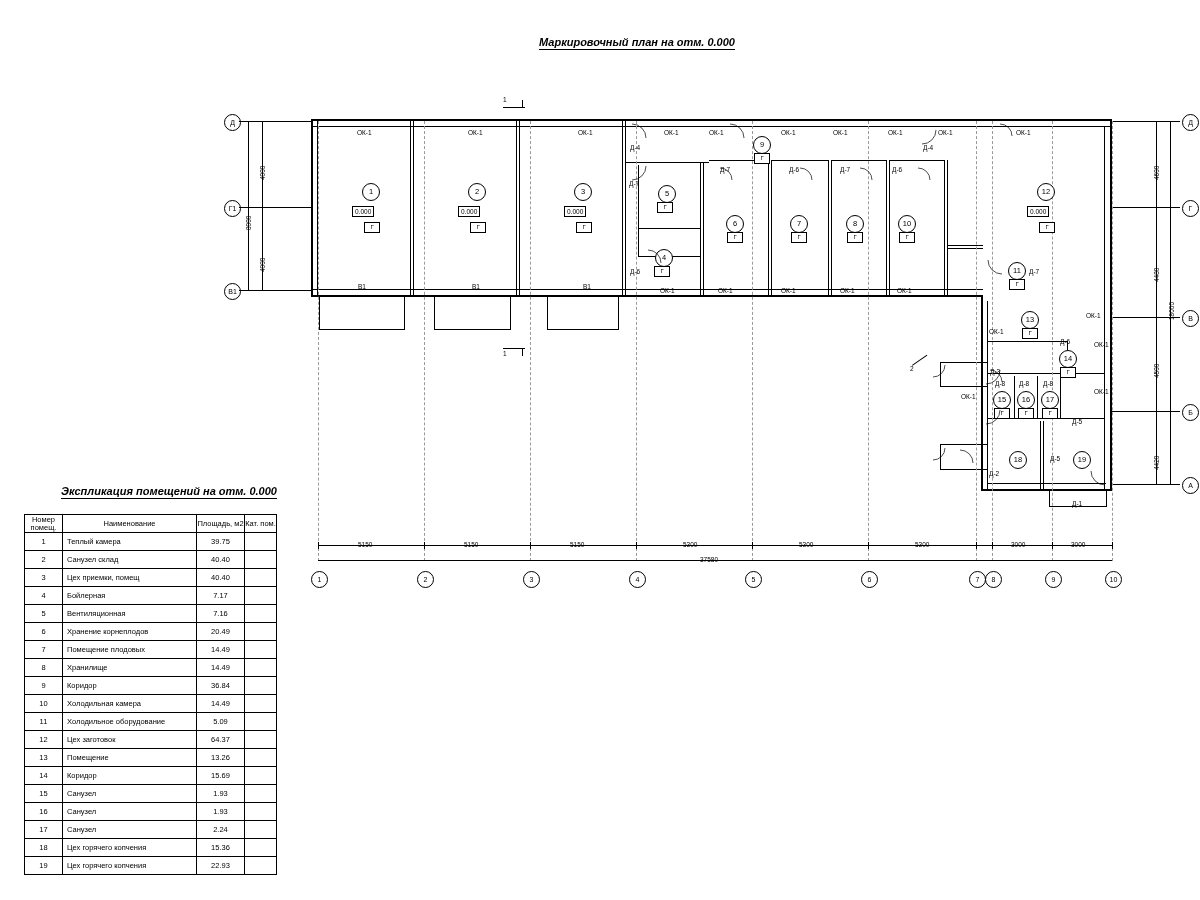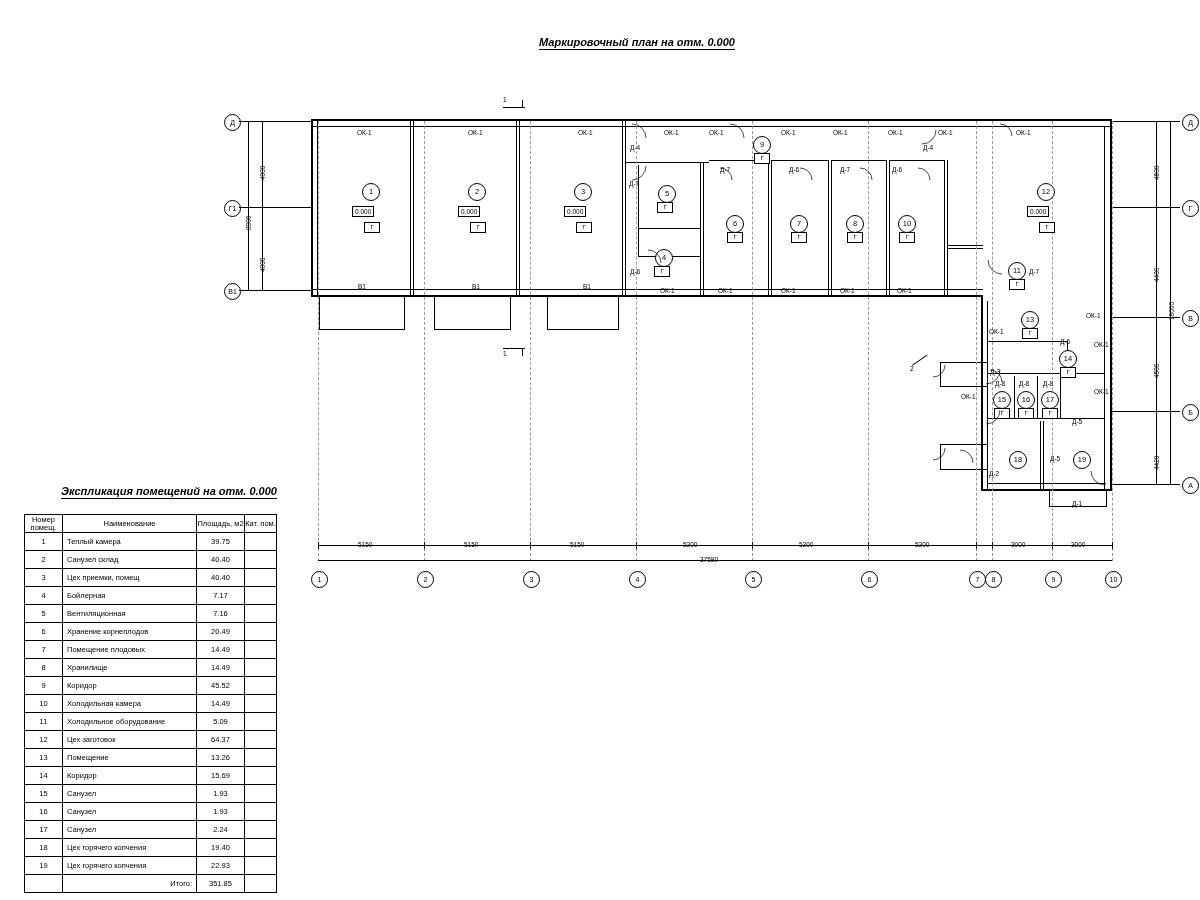--- a/index.html
+++ b/index.html
@@ -219,21 +219,21 @@
           </tr>
           <tr>
             <td>8</td>
             <td class="name">Хранилище</td>
             <td>14.49</td>
             <td></td>
           </tr>
           <tr>
             <td>9</td>
             <td class="name">Коридор</td>
-            <td>45.52</td>
+            <td>36.84</td>
             <td></td>
           </tr>
           <tr>
             <td>10</td>
             <td class="name">Холодильная камера</td>
             <td>14.49</td>
             <td></td>
           </tr>
           <tr>
             <td>11</td>
@@ -273,33 +273,27 @@
           </tr>
           <tr>
             <td>17</td>
             <td class="name">Санузел</td>
             <td>2.24</td>
             <td></td>
           </tr>
           <tr>
             <td>18</td>
             <td class="name">Цех горячего копчения</td>
-            <td>19.40</td>
+            <td>15.36</td>
             <td></td>
           </tr>
           <tr>
             <td>19</td>
             <td class="name">Цех горячего копчения</td>
             <td>22.93</td>
-            <td></td>
-          </tr>
-          <tr>
-            <td style="border-right: none;"></td>
-            <td class="total-label">Итого:</td>
-            <td>351.85</td>
             <td></td>
           </tr>
         </tbody>
     </table>
   </div>
 
   <div class="abs" style="left:0; top:0; width:1200px; height:900px;">
 
     <div class="axis-circle" style="left:224px; top:114px;">Д</div>
     <div class="axis-circle" style="left:224px; top:200px;">Г1</div>

